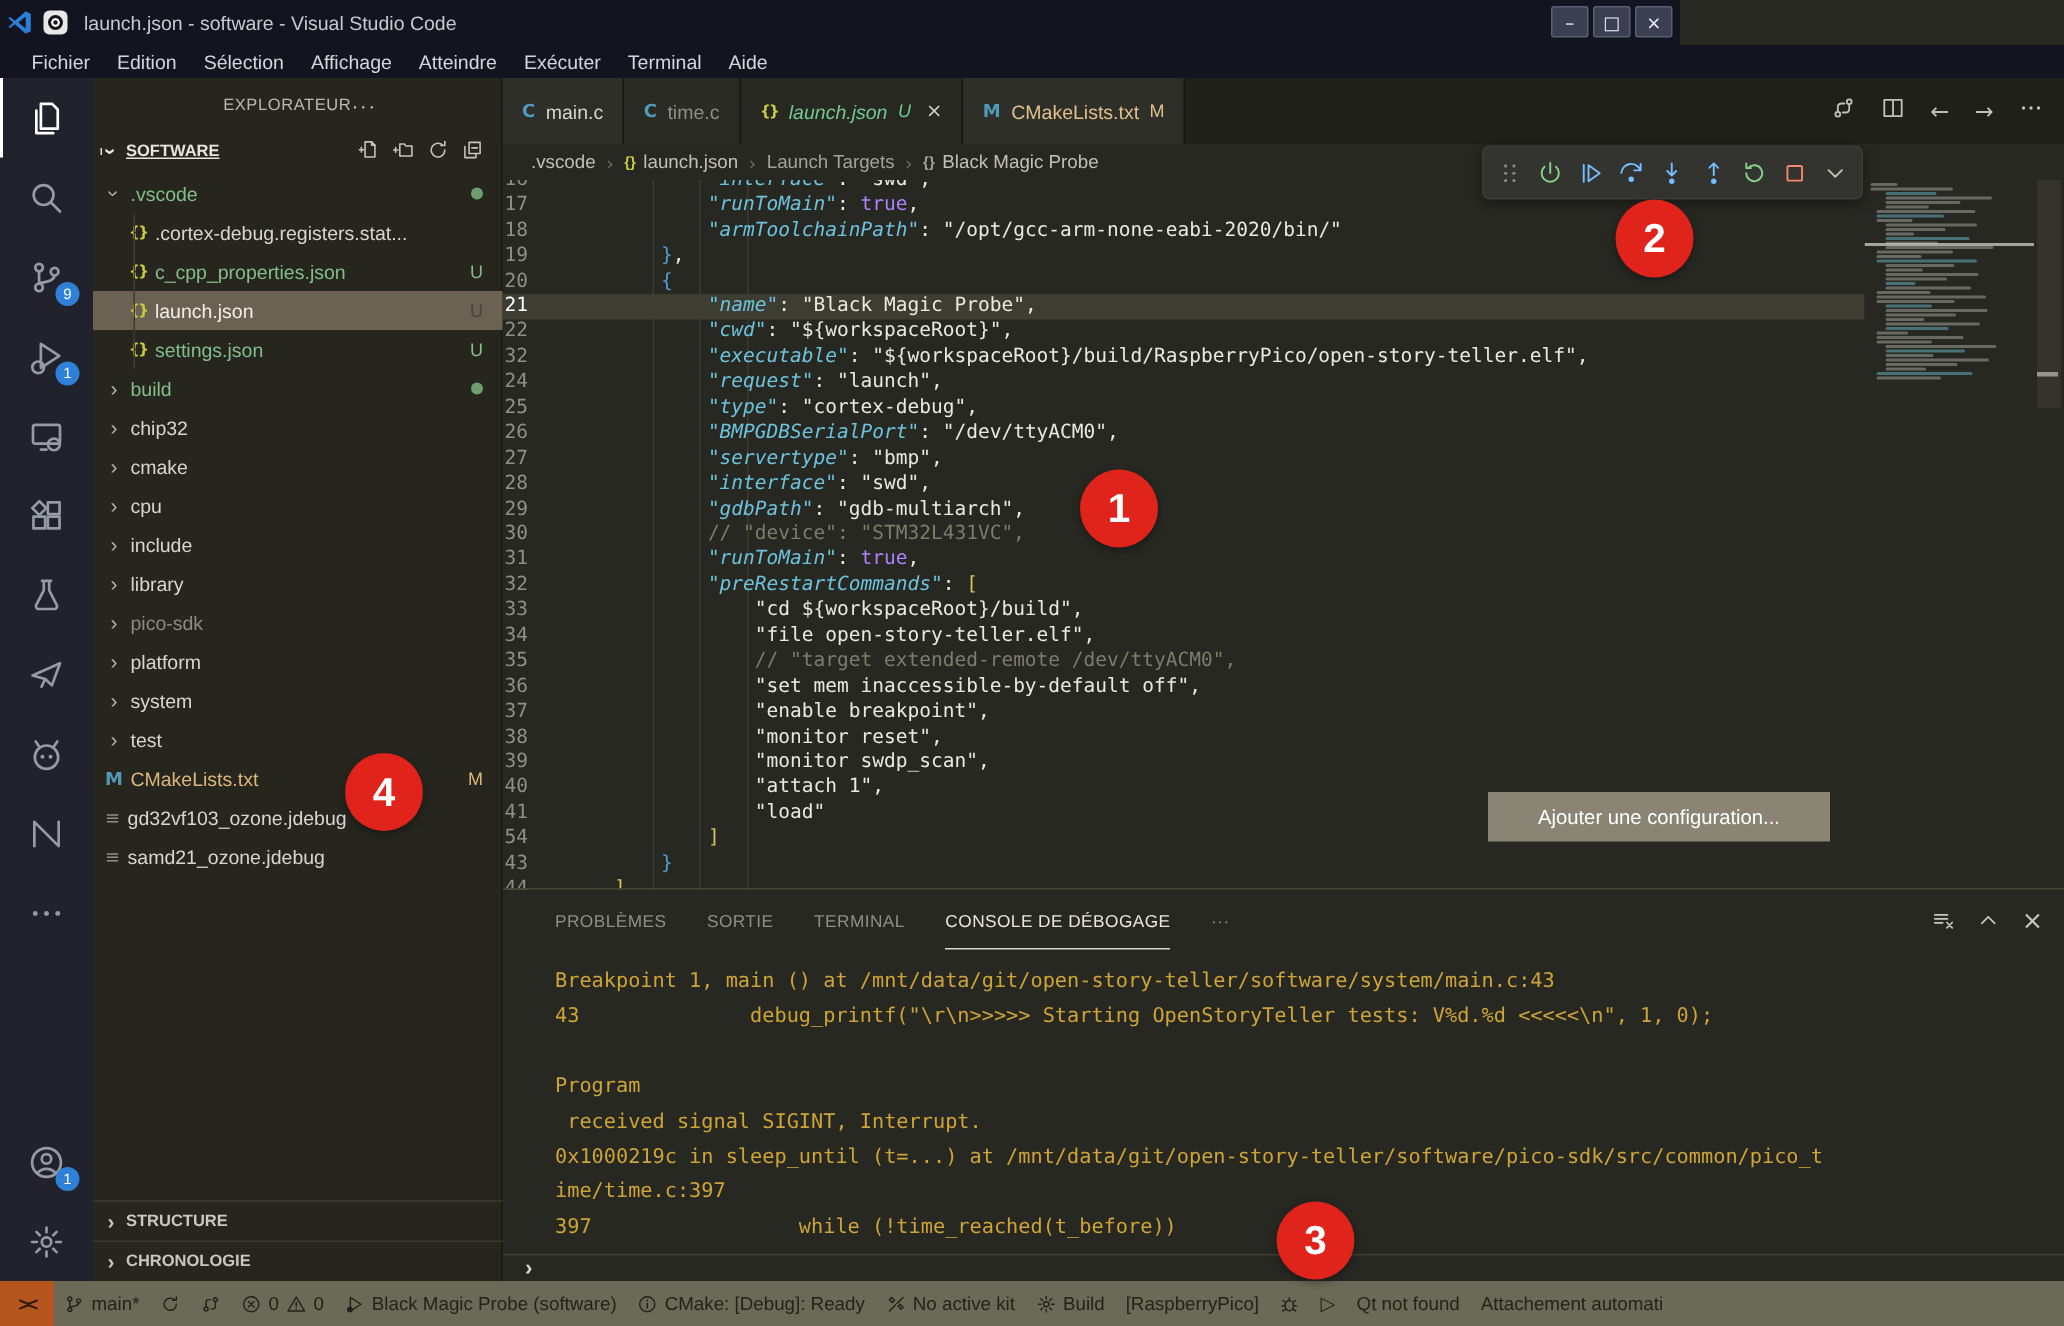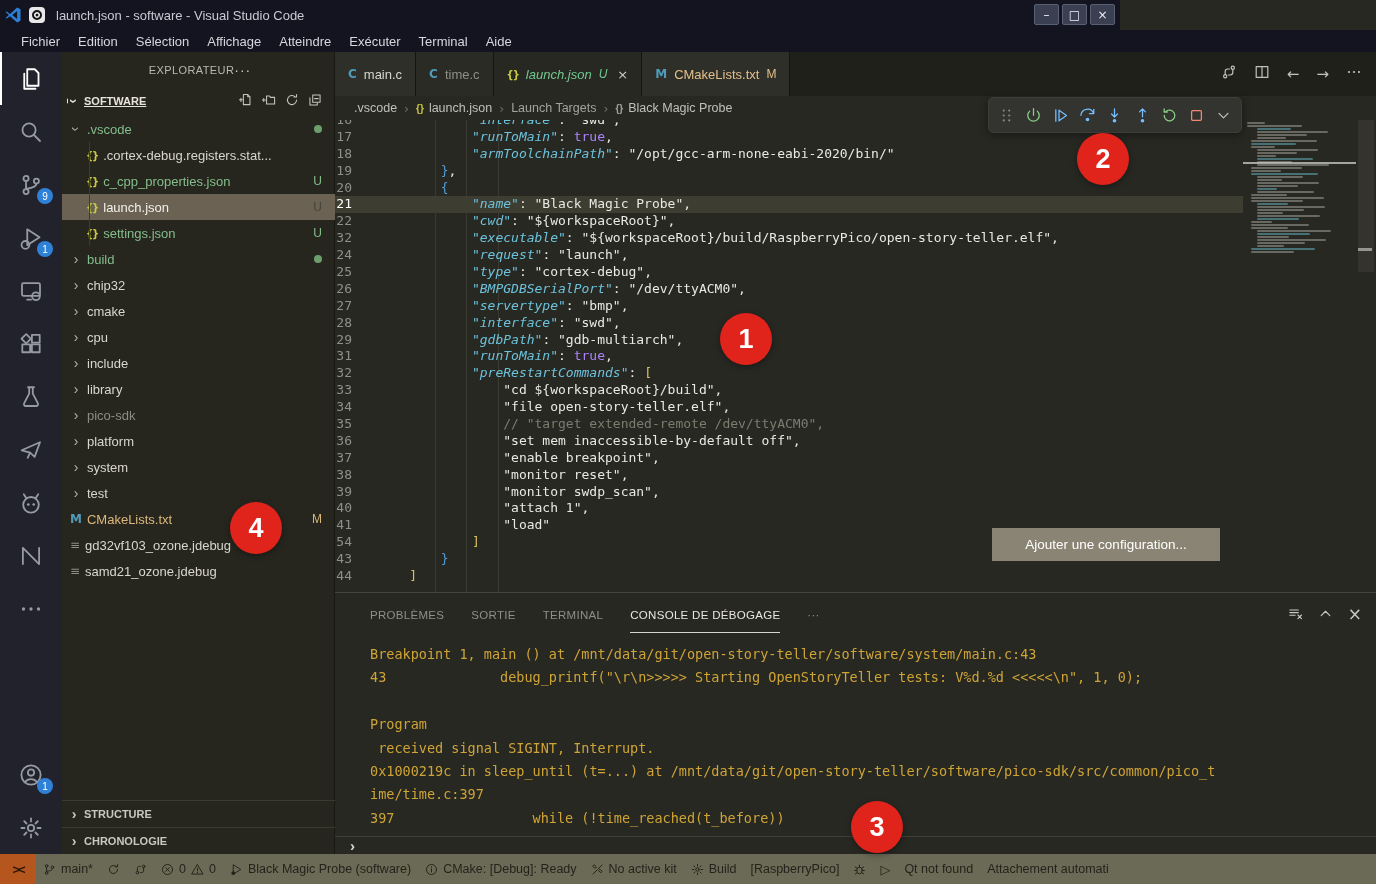--- a/index.html
+++ b/index.html
@@ -472,20 +472,21 @@
       <div class="code-line"><span class="ln">20</span><span class="tk-ws">        </span><span class="tk-bb">{</span></div>
       <div class="code-line cur"><span class="ln">21</span><span class="tk-ws">            </span><span class="tk-key">"name"</span><span class="tk-pun">: </span><span class="tk-str">"Black Magic Probe"</span><span class="tk-pun">,</span></div>
       <div class="code-line"><span class="ln">22</span><span class="tk-ws">            </span><span class="tk-key">"cwd"</span><span class="tk-pun">: </span><span class="tk-str">"${workspaceRoot}"</span><span class="tk-pun">,</span></div>
       <div class="code-line"><span class="ln">32</span><span class="tk-ws">            </span><span class="tk-key">"executable"</span><span class="tk-pun">: </span><span class="tk-str">"${workspaceRoot}/build/RaspberryPico/open-story-teller.elf"</span><span class="tk-pun">,</span></div>
       <div class="code-line"><span class="ln">24</span><span class="tk-ws">            </span><span class="tk-key">"request"</span><span class="tk-pun">: </span><span class="tk-str">"launch"</span><span class="tk-pun">,</span></div>
       <div class="code-line"><span class="ln">25</span><span class="tk-ws">            </span><span class="tk-key">"type"</span><span class="tk-pun">: </span><span class="tk-str">"cortex-debug"</span><span class="tk-pun">,</span></div>
       <div class="code-line"><span class="ln">26</span><span class="tk-ws">            </span><span class="tk-key">"BMPGDBSerialPort"</span><span class="tk-pun">: </span><span class="tk-str">"/dev/ttyACM0"</span><span class="tk-pun">,</span></div>
       <div class="code-line"><span class="ln">27</span><span class="tk-ws">            </span><span class="tk-key">"servertype"</span><span class="tk-pun">: </span><span class="tk-str">"bmp"</span><span class="tk-pun">,</span></div>
       <div class="code-line"><span class="ln">28</span><span class="tk-ws">            </span><span class="tk-key">"interface"</span><span class="tk-pun">: </span><span class="tk-str">"swd"</span><span class="tk-pun">,</span></div>
       <div class="code-line"><span class="ln">29</span><span class="tk-ws">            </span><span class="tk-key">"gdbPath"</span><span class="tk-pun">: </span><span class="tk-str">"gdb-multiarch"</span><span class="tk-pun">,</span></div>
+      <div class="code-line"><span class="ln">30</span><span class="tk-ws">            </span><span class="tk-com">// "device": "STM32L431VC",</span></div>
       <div class="code-line"><span class="ln">31</span><span class="tk-ws">            </span><span class="tk-key">"runToMain"</span><span class="tk-pun">: </span><span class="tk-kw">true</span><span class="tk-pun">,</span></div>
       <div class="code-line"><span class="ln">32</span><span class="tk-ws">            </span><span class="tk-key">"preRestartCommands"</span><span class="tk-pun">: </span><span class="tk-bg">[</span></div>
       <div class="code-line"><span class="ln">33</span><span class="tk-ws">                </span><span class="tk-str">"cd ${workspaceRoot}/build"</span><span class="tk-pun">,</span></div>
       <div class="code-line"><span class="ln">34</span><span class="tk-ws">                </span><span class="tk-str">"file open-story-teller.elf"</span><span class="tk-pun">,</span></div>
       <div class="code-line"><span class="ln">35</span><span class="tk-ws">                </span><span class="tk-com">// "target extended-remote /dev/ttyACM0",</span></div>
       <div class="code-line"><span class="ln">36</span><span class="tk-ws">                </span><span class="tk-str">"set mem inaccessible-by-default off"</span><span class="tk-pun">,</span></div>
       <div class="code-line"><span class="ln">37</span><span class="tk-ws">                </span><span class="tk-str">"enable breakpoint"</span><span class="tk-pun">,</span></div>
       <div class="code-line"><span class="ln">38</span><span class="tk-ws">                </span><span class="tk-str">"monitor reset"</span><span class="tk-pun">,</span></div>
       <div class="code-line"><span class="ln">39</span><span class="tk-ws">                </span><span class="tk-str">"monitor swdp_scan"</span><span class="tk-pun">,</span></div>
       <div class="code-line"><span class="ln">40</span><span class="tk-ws">                </span><span class="tk-str">"attach 1"</span><span class="tk-pun">,</span></div>

